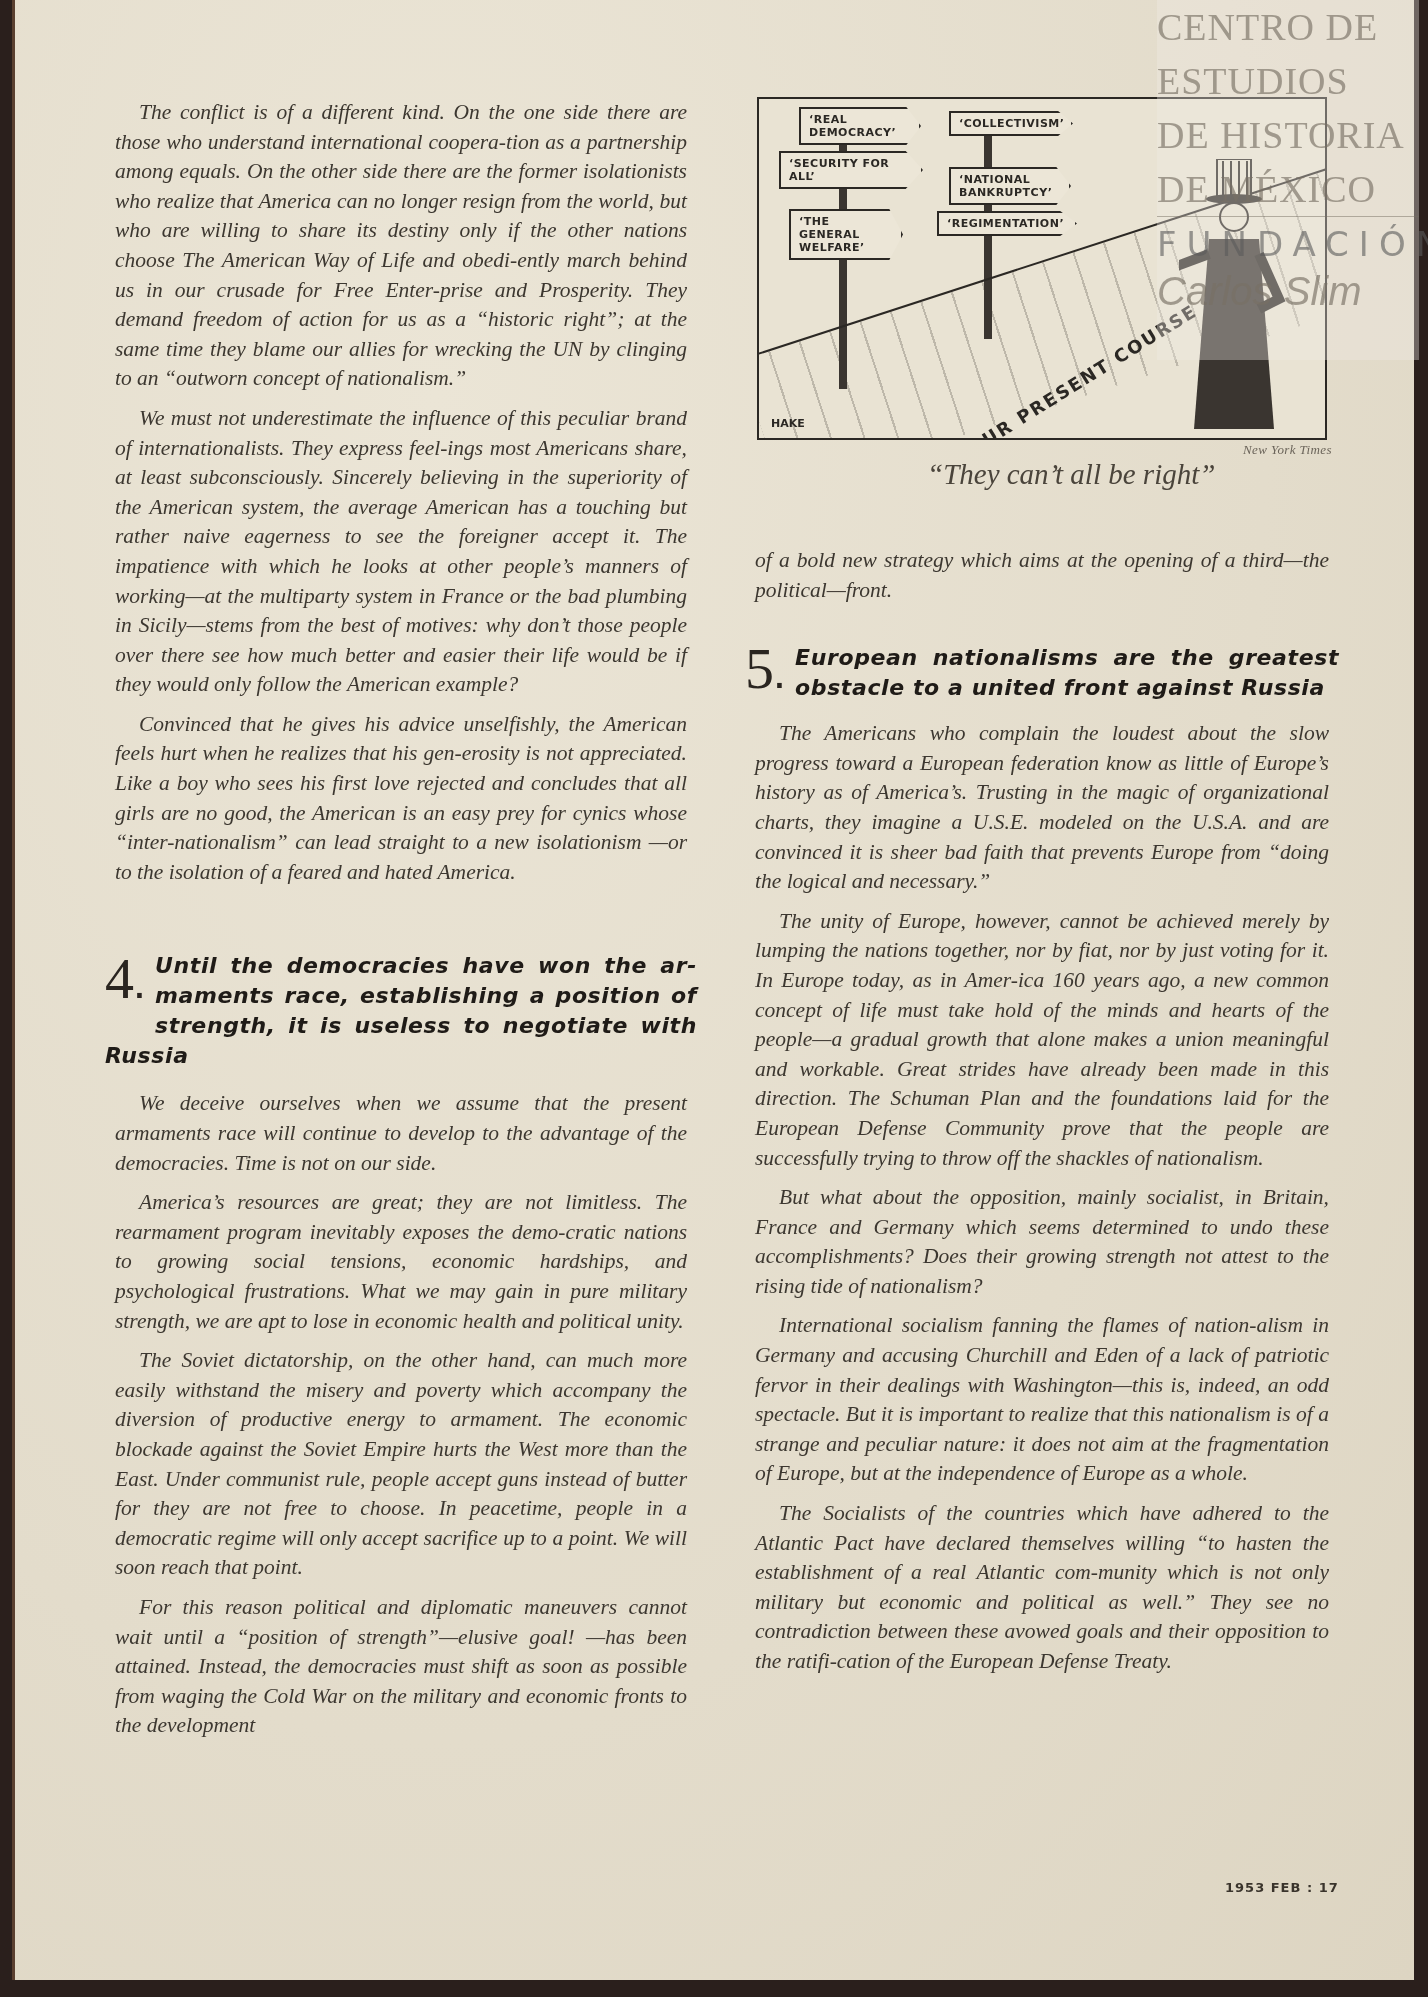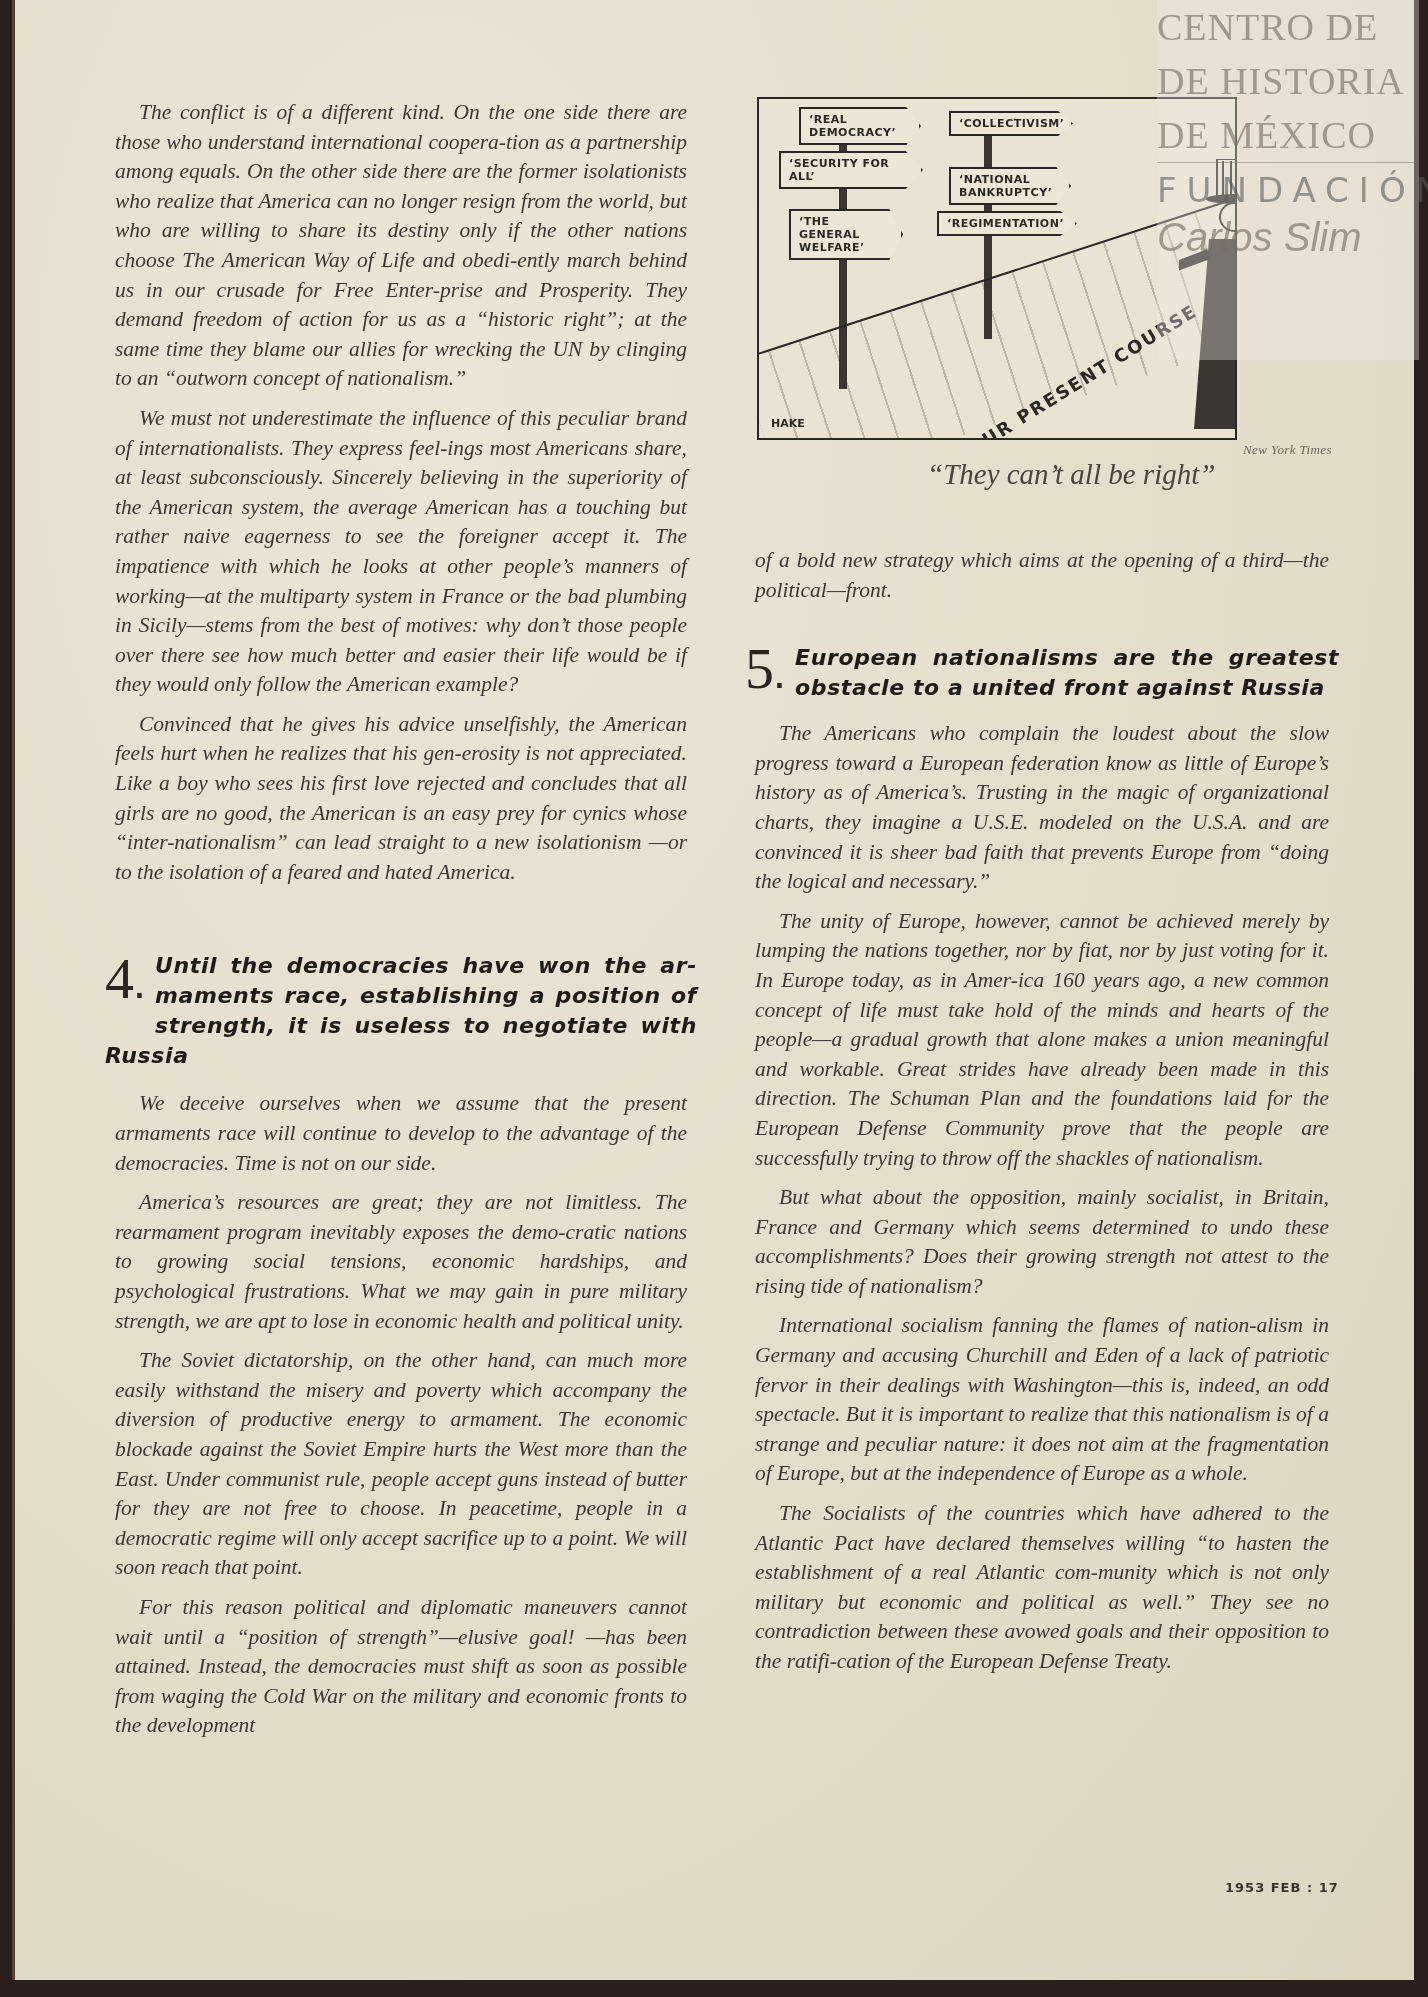--- a/index.html
+++ b/index.html
@@ -32,21 +32,21 @@
   }
   .heading .num {
     font-family:"Liberation Serif", serif; font-style:normal; font-weight:normal;
     font-size:58px; line-height:52px; margin-right:10px; color:#2a2520;
   }
   .heading .num .dot { font-size:26px; font-family:"DejaVu Sans", sans-serif; font-weight:bold; }
   .heading-4 { display:block; }
   .heading-4 .num { float:left; margin-top:2px; }
   .heading-5 { margin:38px 0 14px 0; }
   .cartoon {
-    position:absolute; left:742px; top:97px; width:480px; height:343px;
+    position:absolute; left:742px; top:97px; width:570px; height:343px;
     border:2px solid #2b2824; background:#e9e3d3; box-sizing:border-box; overflow:hidden;
   }
   .sign {
     position:absolute; font-family:"DejaVu Sans", sans-serif; font-size:11px;
     font-weight:bold; letter-spacing:0.5px; color:#2b2824; background:#ece6d7;
     border:2px solid #2b2824; padding:4px 22px 4px 8px; line-height:13px;
     clip-path: polygon(0 0, 88% 0, 100% 50%, 88% 100%, 0 100%);
   }
   .post { position:absolute; width:8px; background:#3a3530; }
   .road {
@@ -146,19 +146,20 @@
     <p>The unity of Europe, however, cannot be achieved merely by lumping the nations together, nor by fiat, nor by just voting for it. In Europe today, as in Amer-ica 160 years ago, a new common concept of life must take hold of the minds and hearts of the people—a gradual growth that alone makes a union meaningful and workable. Great strides have already been made in this direction. The Schuman Plan and the foundations laid for the European Defense Community prove that the people are successfully trying to throw off the shackles of nationalism.</p>
     <p>But what about the opposition, mainly socialist, in Britain, France and Germany which seems determined to undo these accomplishments? Does their growing strength not attest to the rising tide of nationalism?</p>
     <p>International socialism fanning the flames of nation-alism in Germany and accusing Churchill and Eden of a lack of patriotic fervor in their dealings with Washington—this is, indeed, an odd spectacle. But it is important to realize that this nationalism is of a strange and peculiar nature: it does not aim at the fragmentation of Europe, but at the independence of Europe as a whole.</p>
     <p>The Socialists of the countries which have adhered to the Atlantic Pact have declared themselves willing “to hasten the establishment of a real Atlantic com-munity which is not only military but economic and political as well.” They see no contradiction between these avowed goals and their opposition to the ratifi-cation of the European Defense Treaty.</p>
   </div>
 
   <div class="folio">1953 FEB : 17</div>
 
   <div class="watermark">
     <div class="l">CENTRO DE</div>
+    <div class="l">ESTUDIOS</div>
     <div class="l">DE HISTORIA</div>
     <div class="l">DE MÉXICO</div>
     <hr>
     <div class="f">FUNDACIÓN</div>
     <div class="s">Carlos Slim</div>
   </div>
 </div>
 
 </body></html>

